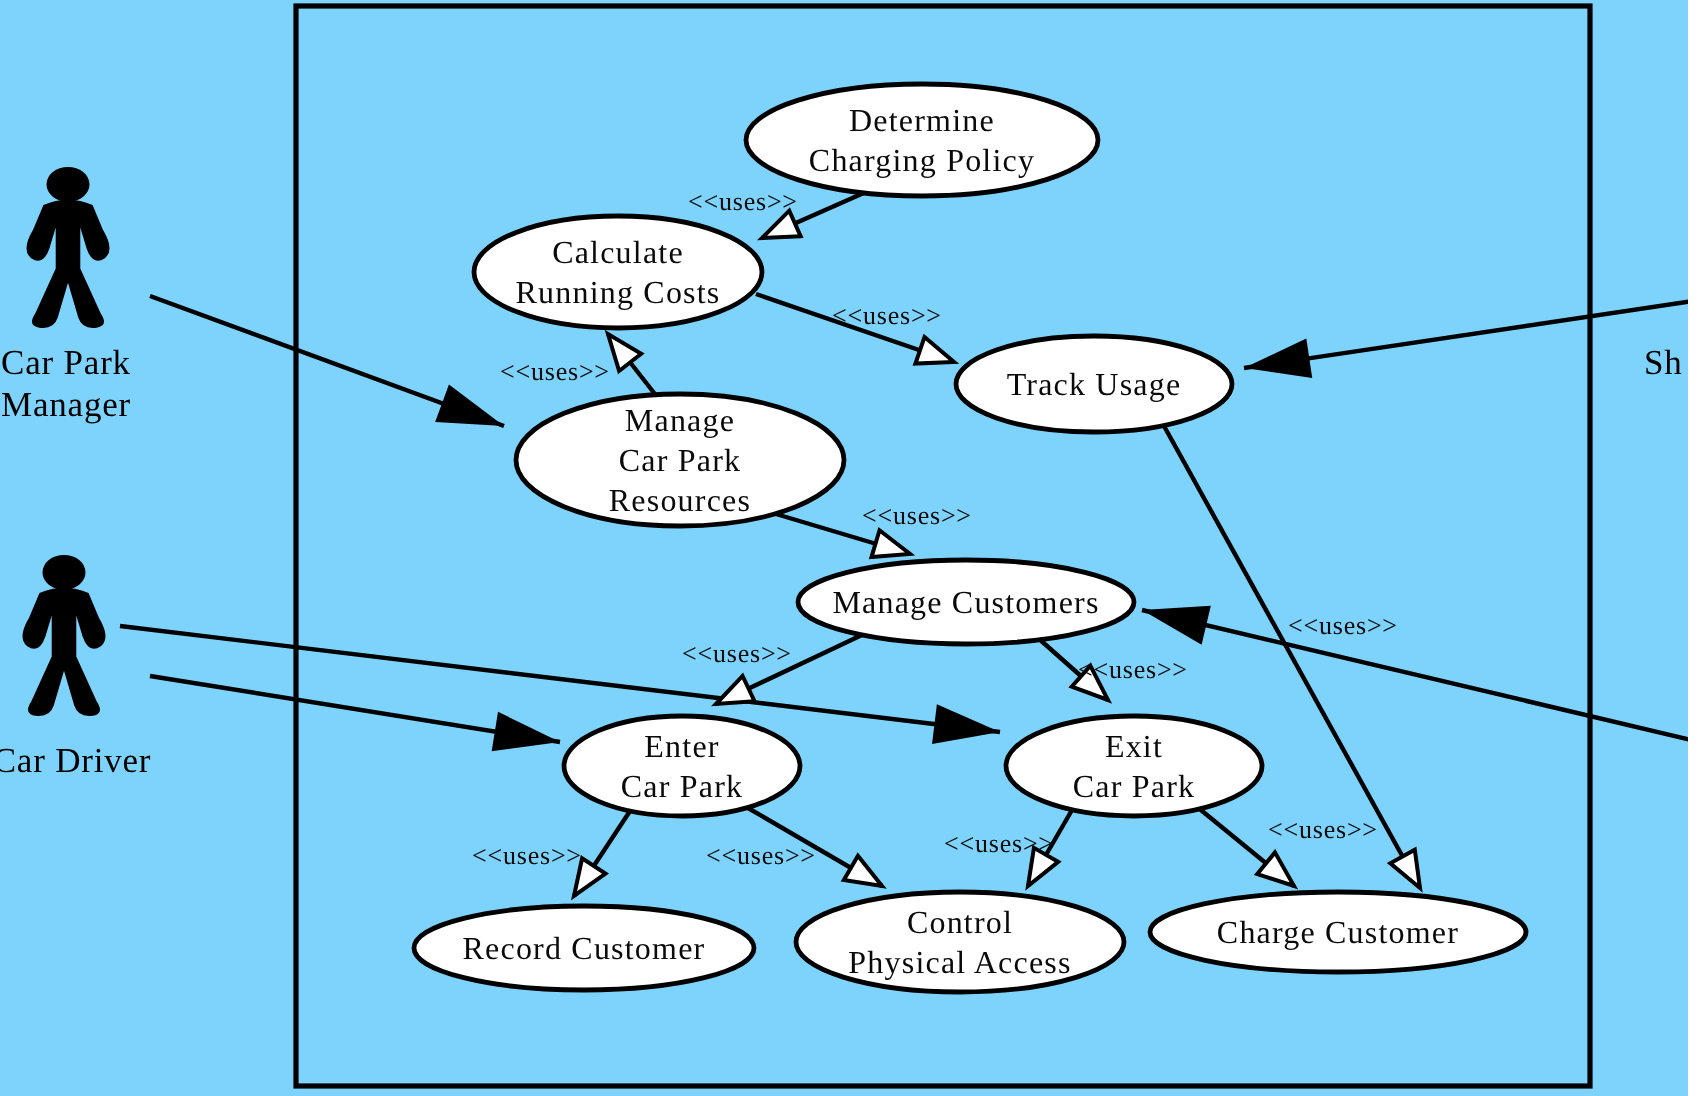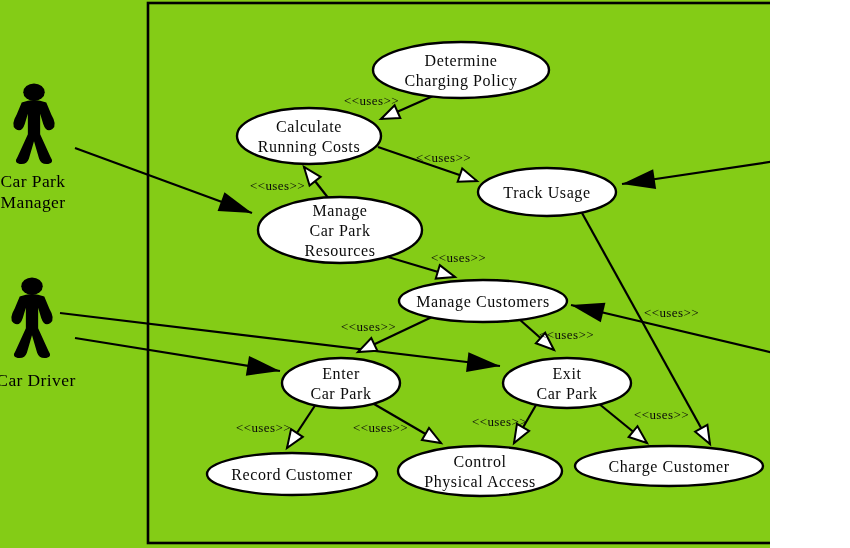--- a/index.html
+++ b/index.html
@@ -1,17 +1,17 @@
 <!DOCTYPE html>
 <html><head>
 <meta charset="utf-8">
 <style>
   html,body{margin:0;padding:0;background:#fff;}
   .stage{
-    position:relative;width:770px;height:548px;background:#84cc16;overflow:hidden;
+    position:relative;width:844px;height:548px;background:#7dd3fc;overflow:hidden;
     font-family:"Liberation Serif", serif;color:#000;
   }
   .stage svg{position:absolute;left:0;top:0;}
   .boundary{fill:none;stroke:#000;stroke-width:2.6;}
   .edge{stroke:#000;stroke-width:2.2;fill:none;}
   ellipse.usecase{fill:#fff;stroke:#000;stroke-width:2.4;}
   text.node-label{
     font-family:"Liberation Serif", serif;font-size:16px;letter-spacing:.6px;
     fill:#0a0a0a;text-anchor:middle;
   }

